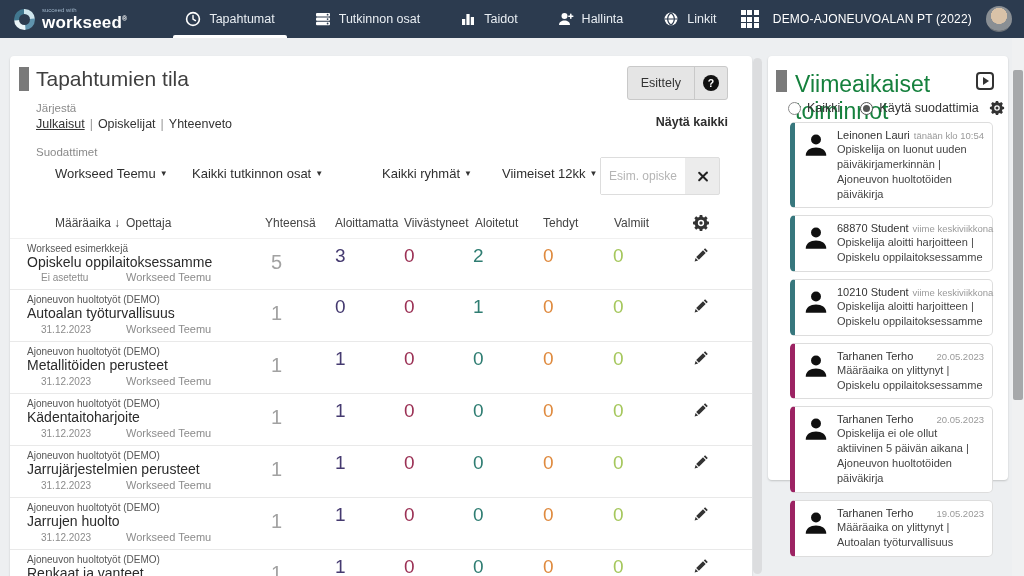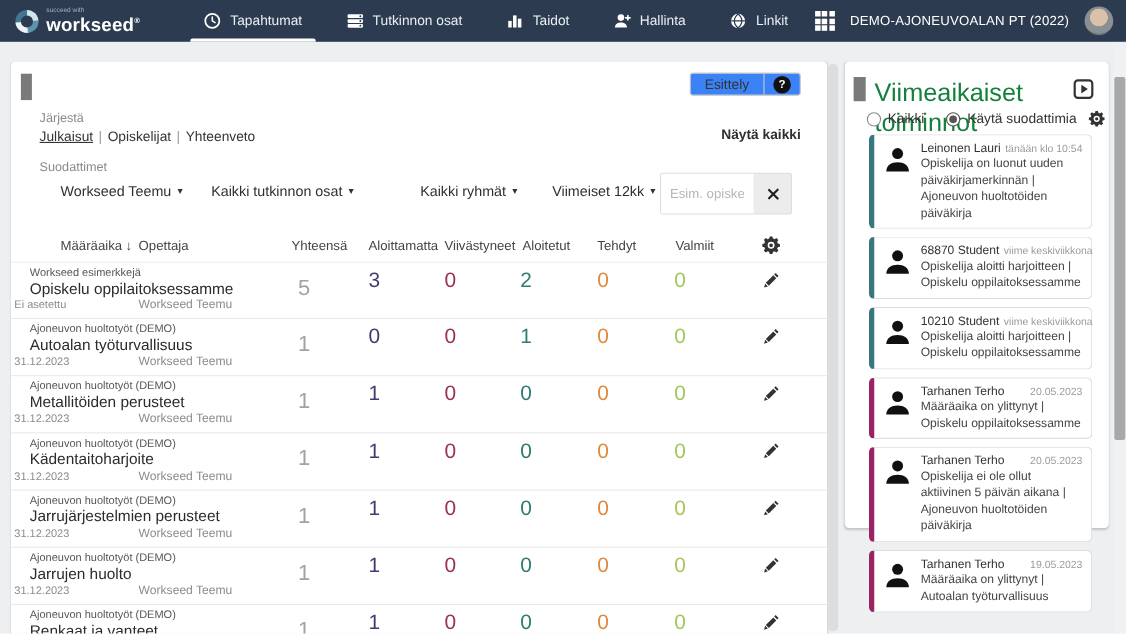--- a/index.html
+++ b/index.html
@@ -35,22 +35,22 @@
 
   
   .card { position:absolute; background:#fff; border-radius:4px; box-shadow:0 1px 2px rgba(0,0,0,.18); }
   .main-card { left:10px; top:56px; width:742px; height:540px; }
   .side-card { left:768px; top:56px; width:240px; height:424px; }
 
   .accent-block { position:absolute; background:#7a7a7a; }
 
   
   .main-title { position:absolute; left:26px; top:11px; font-size:21px; color:#3f3f3f; }
-  .btn-group { position:absolute; right:24px; top:10px; display:flex; height:21px;
-               border:1px solid #c9c9c9; border-radius:3px; background:#3b82f6; }
+  .btn-group { position:absolute; right:24px; top:10px; display:flex; height:34px;
+               border:1px solid #c9c9c9; border-radius:3px; background:#e5e5e5; }
   .btn-esittely { padding:0 13px; font-size:12.5px; color:#333; display:flex; align-items:center;
                cursor:pointer; border-right:1px solid #c9c9c9; }
   .btn-help { width:32px; display:flex; align-items:center; justify-content:center; cursor:pointer; }
   .help-disc { width:16px; height:16px; border-radius:50%; background:#111; color:#fff;
                font-size:10.5px; font-weight:bold; display:flex; align-items:center; justify-content:center; }
 
   .sort-label { position:absolute; left:26px; top:46px; font-size:11.5px; color:#8a8a8a; }
   .sort-links { position:absolute; left:26px; top:61px; font-size:12.5px; color:#333; }
   .sort-links a { color:#333; text-decoration:none; cursor:pointer; }
   .sort-links a.current { text-decoration:underline; }
@@ -81,21 +81,21 @@
   .th-due{left:17px;margin-left:28px;} .th-teacher{left:116px;} .th-total{left:255px;}
   .th-ns{left:325px;} .th-d{left:394px;} .th-s{left:465px;} .th-t{left:533px;} .th-c{left:604px;}
   .sort-arrow { font-weight:bold; font-size:12px; margin-left:3px; }
   .th-gear { position:absolute; left:682px; top:-2px; width:18px; height:18px; cursor:pointer; }
 
   .rows { position:absolute; top:182px; left:0; width:100%; }
   .trow { position:relative; height:52px; border-bottom:1px solid #e9e9e9; }
   .trow:first-child { border-top:1px solid #f0f0f0; }
   .cell-cat    { position:absolute; left:17px; top:4px;  font-size:10px; color:#555;text-align:center; }
   .cell-title  { position:absolute; left:17px; top:15px; font-size:14px; color:#2b2b2b; }
-  .cell-due    { position:absolute; left:3px; bottom:6px; font-size:10px; color:#8b8b8b; }
+  .cell-due    { position:absolute; left:31px; bottom:6px; font-size:10px; color:#8b8b8b; }
   .cell-teacher{ position:absolute; left:116px; bottom:6px; font-size:11px; color:#8b8b8b; }
   .cell-total  { position:absolute; left:240px; top:12px; width:32px; text-align:right;
                  font-size:20px; color:#a2a2a2; }
   .stat { position:absolute; top:7px; width:62px; }
   .stat-ns{left:325px;} .stat-d{left:394px;} .stat-s{left:463px;} .stat-t{left:533px;} .stat-c{left:603px;}
   .stat-num { font-size:19px; line-height:1; }
   .stat-bar { margin-top:6px; height:5px; border-radius:2.5px; overflow:hidden; }
   .stat-fill { height:100%; border-radius:2.5px; width:0; }
   .ns .stat-num{color:#453a70;} .ns .stat-bar{background:#e5e1ea;} .ns .stat-fill{background:#5a3b82;}
   .d  .stat-num{color:#9b3155;} .d  .stat-bar{background:#ecdde4;} .d  .stat-fill{background:#9b3155;}
@@ -219,20 +219,21 @@
         <span></span>
         <span></span>
     </span>
     <span class="org-name">DEMO-AJONEUVOALAN PT (2022)</span>
     <span class="avatar"></span>
   </div>
 </div>
 
 <div class="card main-card">
   <span class="accent-block" style="left:9px; top:11px; width:10px; height:24px;"></span>
+  <div class="main-title">Tapahtumien tila</div>
 
   <div class="btn-group">
     <span class="btn-esittely">Esittely</span>
     <span class="btn-help">
       <span class="help-disc">?</span>
     </span>
   </div>
 
   <div class="sort-label">Järjestä</div>
   <div class="sort-links">

